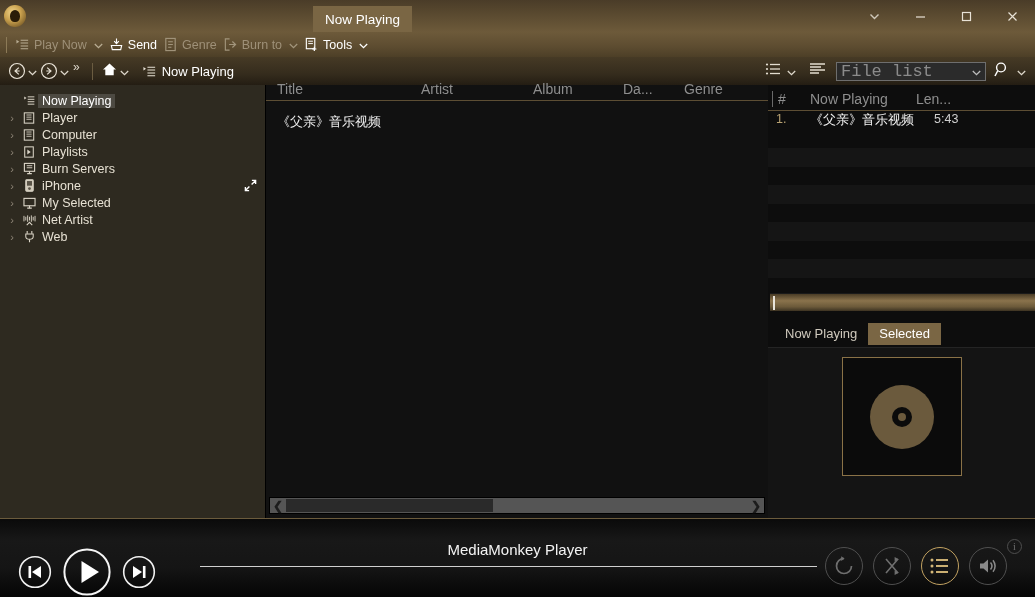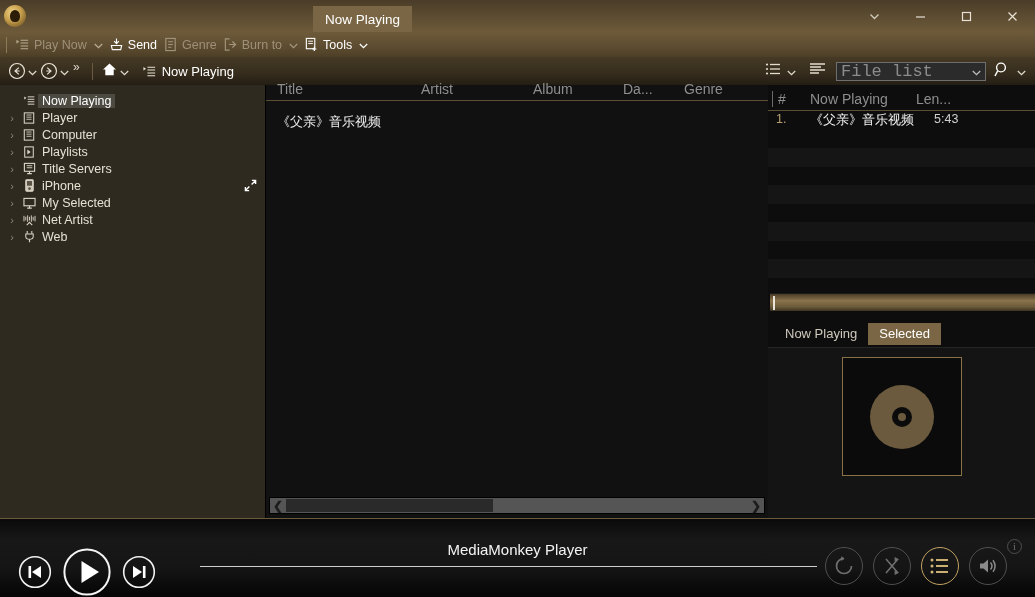--- a/index.html
+++ b/index.html
@@ -429,21 +429,21 @@
 
       <div class="tree-row">
         <span class="tree-exp">›</span>
         <span class="tree-ico">
           <svg width="13" height="13" viewBox="0 0 14 14">
               <rect x="1.5" y="1.5" width="11" height="8.5" stroke="#dcd6c8" stroke-width="1.2" fill="none"></rect>
               <path d="M4 4 H10 M4 6.2 H10" stroke="#dcd6c8" stroke-width="1"></path>
               <path d="M4.5 12.5 H9.5 M7 10 V12.5" stroke="#dcd6c8" stroke-width="1.2"></path>
             </svg>
         </span>
-        <span class="tree-label">Title Servers</span>
+        <span class="tree-label">Burn Servers</span>
       </div>
 
       <div class="tree-row">
         <span class="tree-exp">›</span>
         <span class="tree-ico">
           <svg width="11" height="13" viewBox="0 0 11 14">
               <rect x="1.5" y="0.8" width="8" height="12.4" rx="1" stroke="#dcd6c8" stroke-width="1.1" fill="#cfc8b8"></rect>
               <rect x="2.8" y="2.2" width="5.4" height="5" fill="#5a5448"></rect>
               <circle cx="5.5" cy="10.3" r="1.5" fill="#5a5448"></circle>
             </svg>

